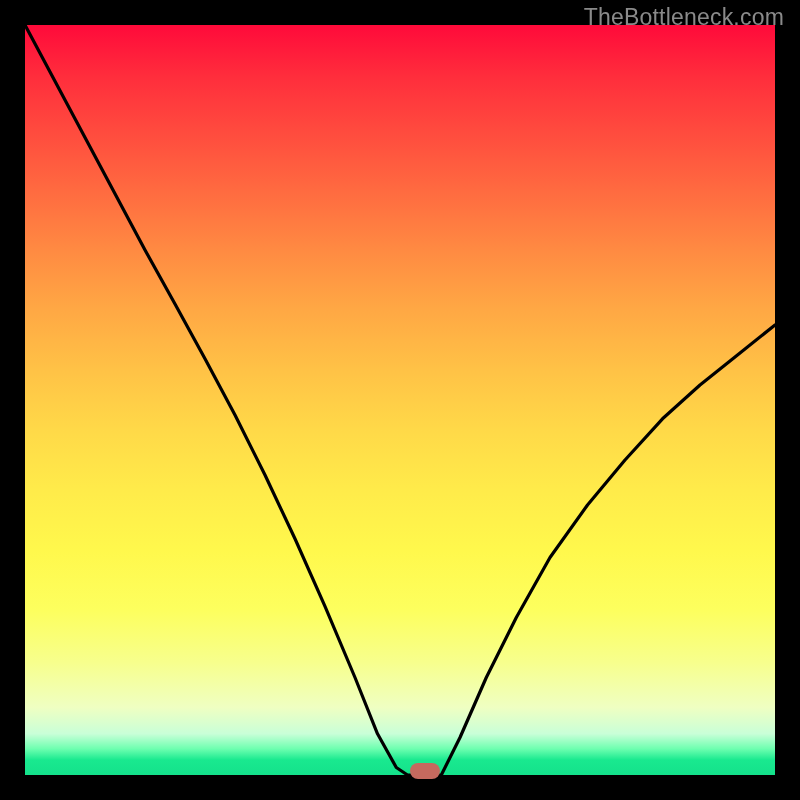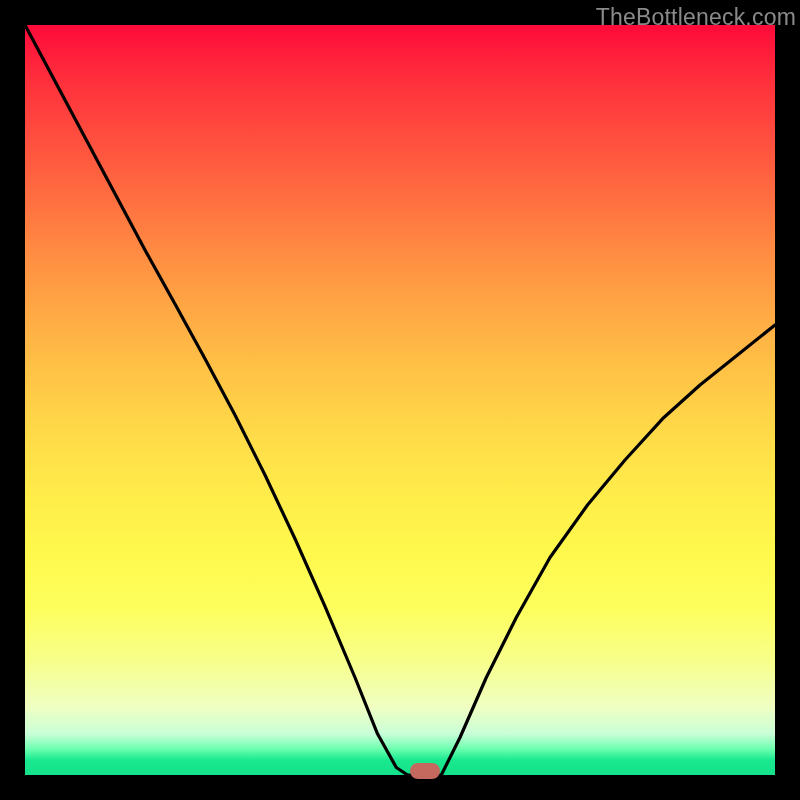--- a/index.html
+++ b/index.html
@@ -42,21 +42,21 @@
       #efffc2 91%,
       #c9ffd8 94.5%,
       #6effb0 96.5%,
       #19e98f 98%,
       #14e18b 100%
     );
   }
   .watermark {
     position: absolute;
     top: 4px;
-    right: 4px;
+    right: 16px;
     color: #8a8a8a;
     font-size: 23px;
     font-weight: 500;
     letter-spacing: 0.2px;
   }
   svg.curve {
     position: absolute;
     top: 0;
     left: 0;
     width: 750px;

